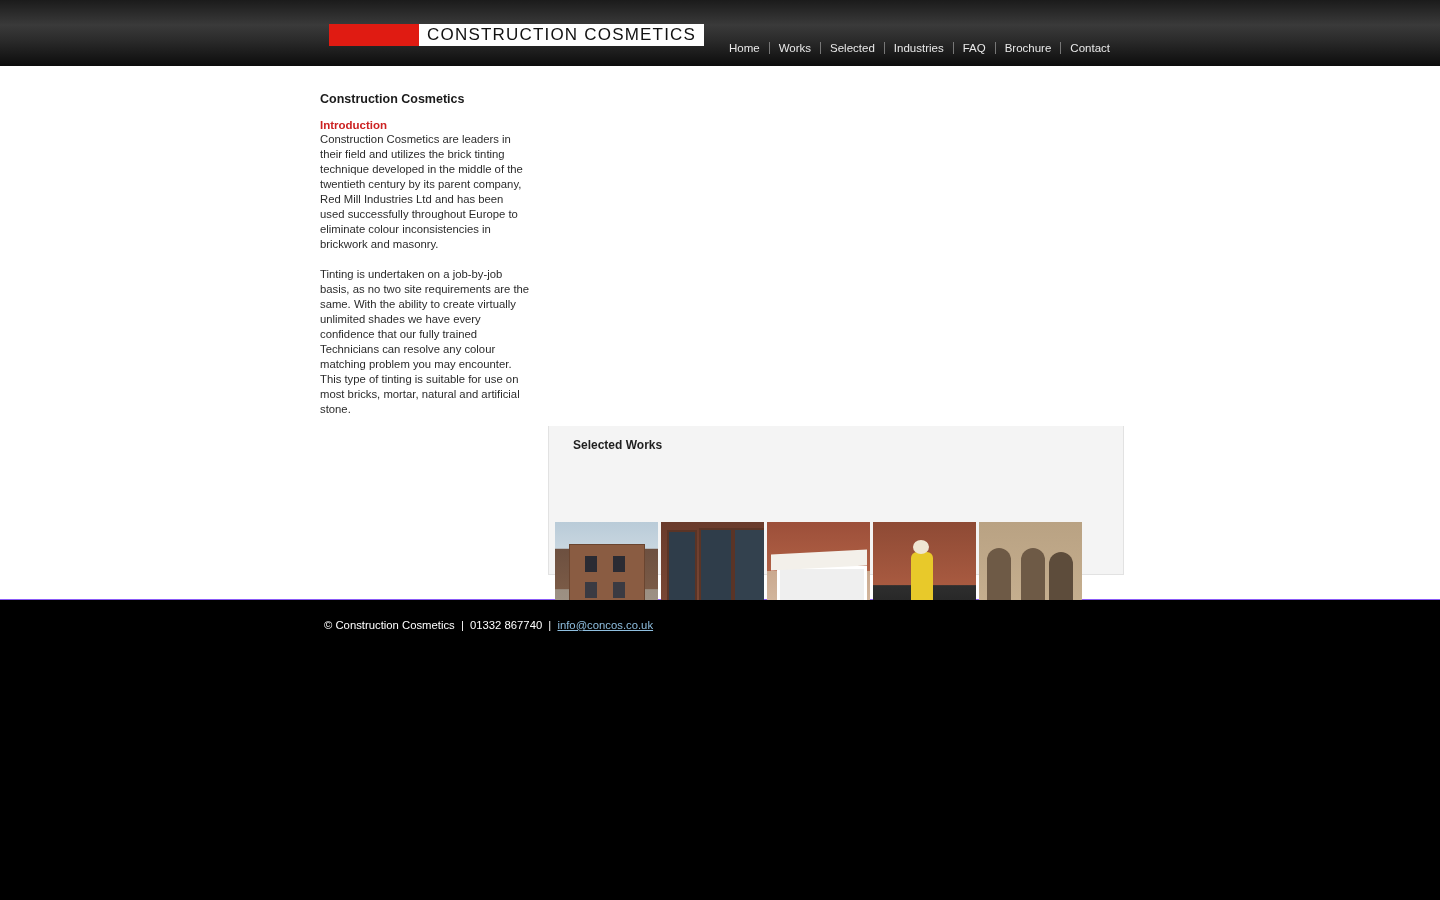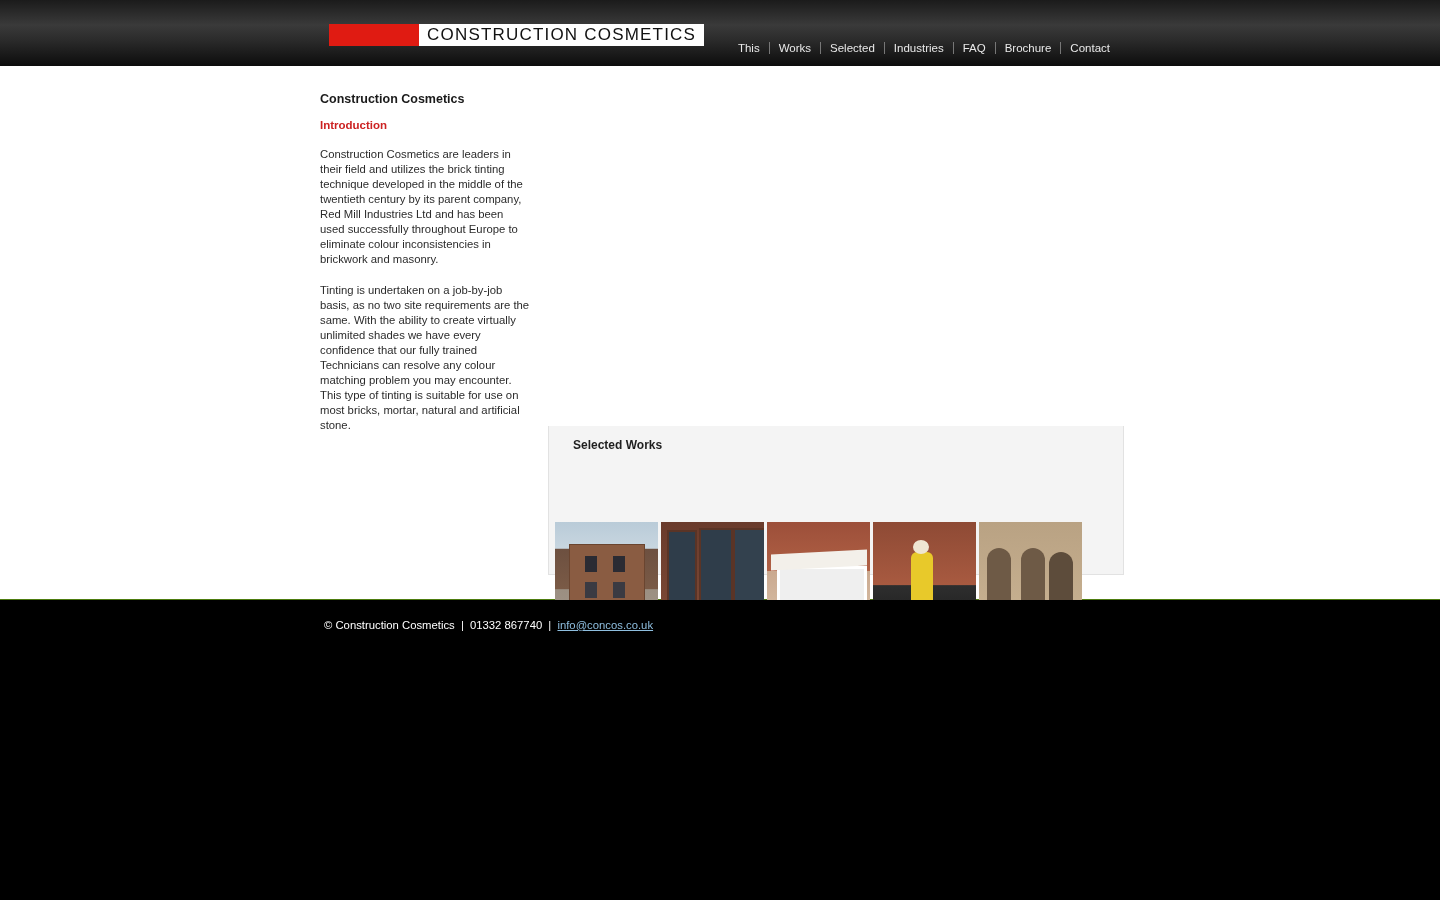--- a/index.html
+++ b/index.html
@@ -9,21 +9,21 @@
     width: 1440px;
     height: 900px;
     background: #000000;
     font-family: "Liberation Sans", sans-serif;
   }
   .page {
     position: relative;
     width: 1440px;
     height: 900px;
     overflow: hidden;
-    background: #4d7c0f;
+    background: #8b5cf6;
   }
 
   
   .header {
     position: absolute;
     top: 0; left: 0;
     width: 1440px;
     height: 66px;
     background: linear-gradient(to bottom, #1b1b1b 0%, #3a3a3a 38%, #2a2a2a 62%, #0c0c0c 100%);
   }
@@ -106,21 +106,21 @@
   .left-sub {
     font-size: 11.5px;
     font-weight: bold;
     color: #cc2222;
     margin: 0 0 1px 0;
   }
   .left-para {
     font-size: 11.3px;
     line-height: 15px;
     color: #2b2b2b;
-    margin: 16px 0 15px 0;
+    margin: 0 0 15px 0;
   }
 
   .main-col {
     position: absolute;
     left: 548px;
     top: 22px;
     width: 576px;
   }
   .hero {
     width: 576px;
@@ -245,21 +245,21 @@
 
   <div class="header">
     <div class="header-inner">
 
       <div class="logo">
         <span class="logo-swatch"></span>
         <span class="logo-text">CONSTRUCTION COSMETICS</span>
       </div>
 
       <div class="nav">
-        <a href="#">This</a>
+        <a href="#">Home</a>
         <span class="sep"></span>
         <a href="#">Works</a>
         <span class="sep"></span>
         <a href="#">Selected</a>
         <span class="sep"></span>
         <a href="#">Industries</a>
         <span class="sep"></span>
         <a href="#">FAQ</a>
         <span class="sep"></span>
         <a href="#">Brochure</a>

